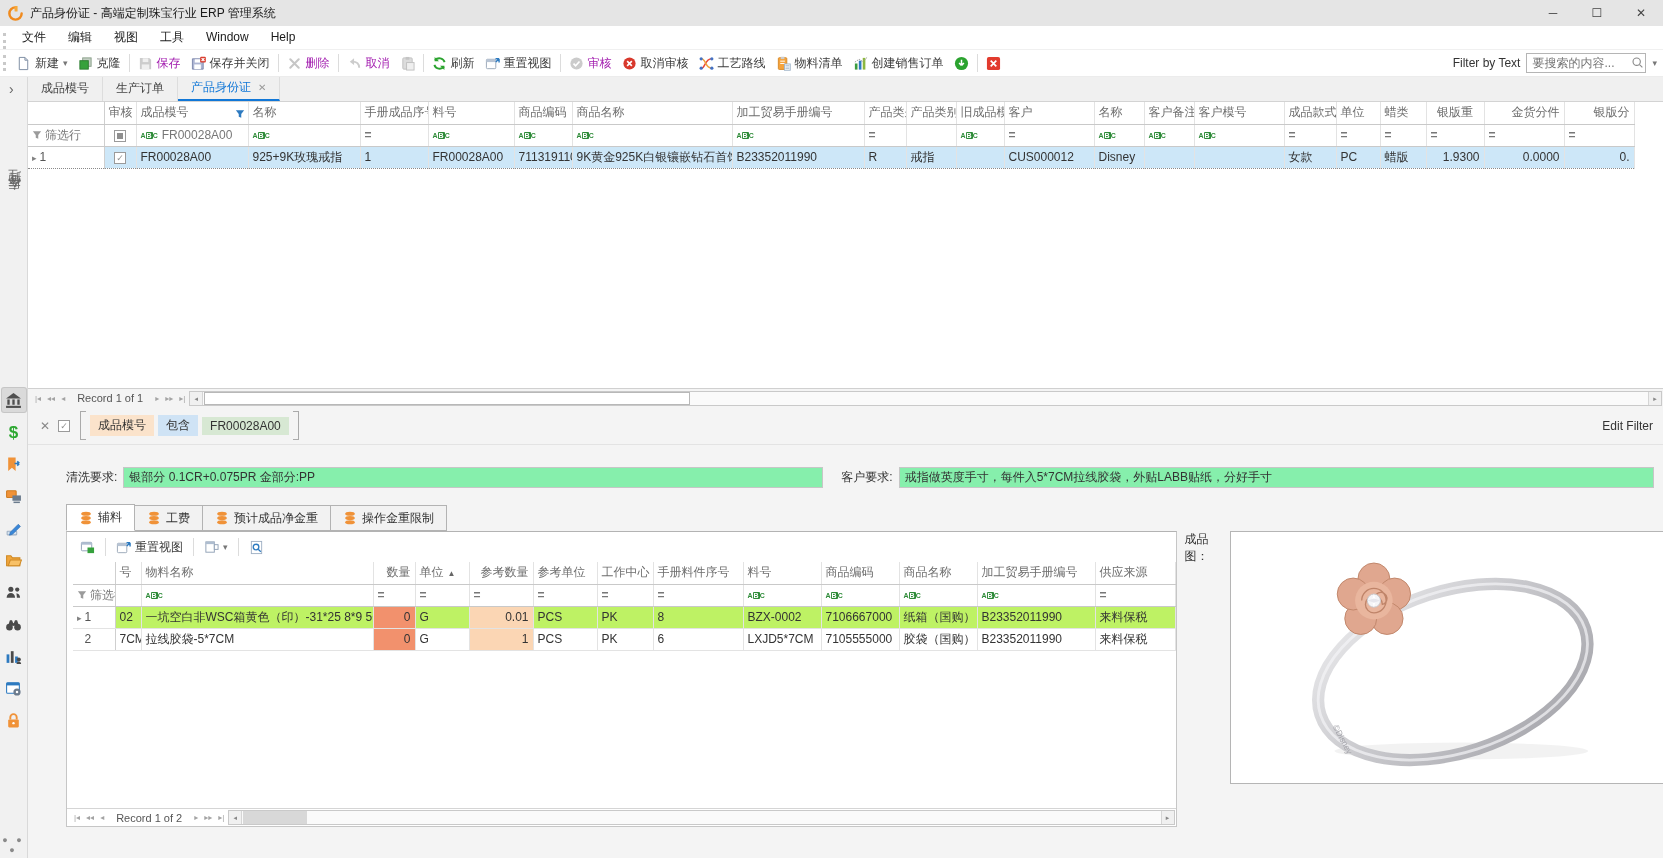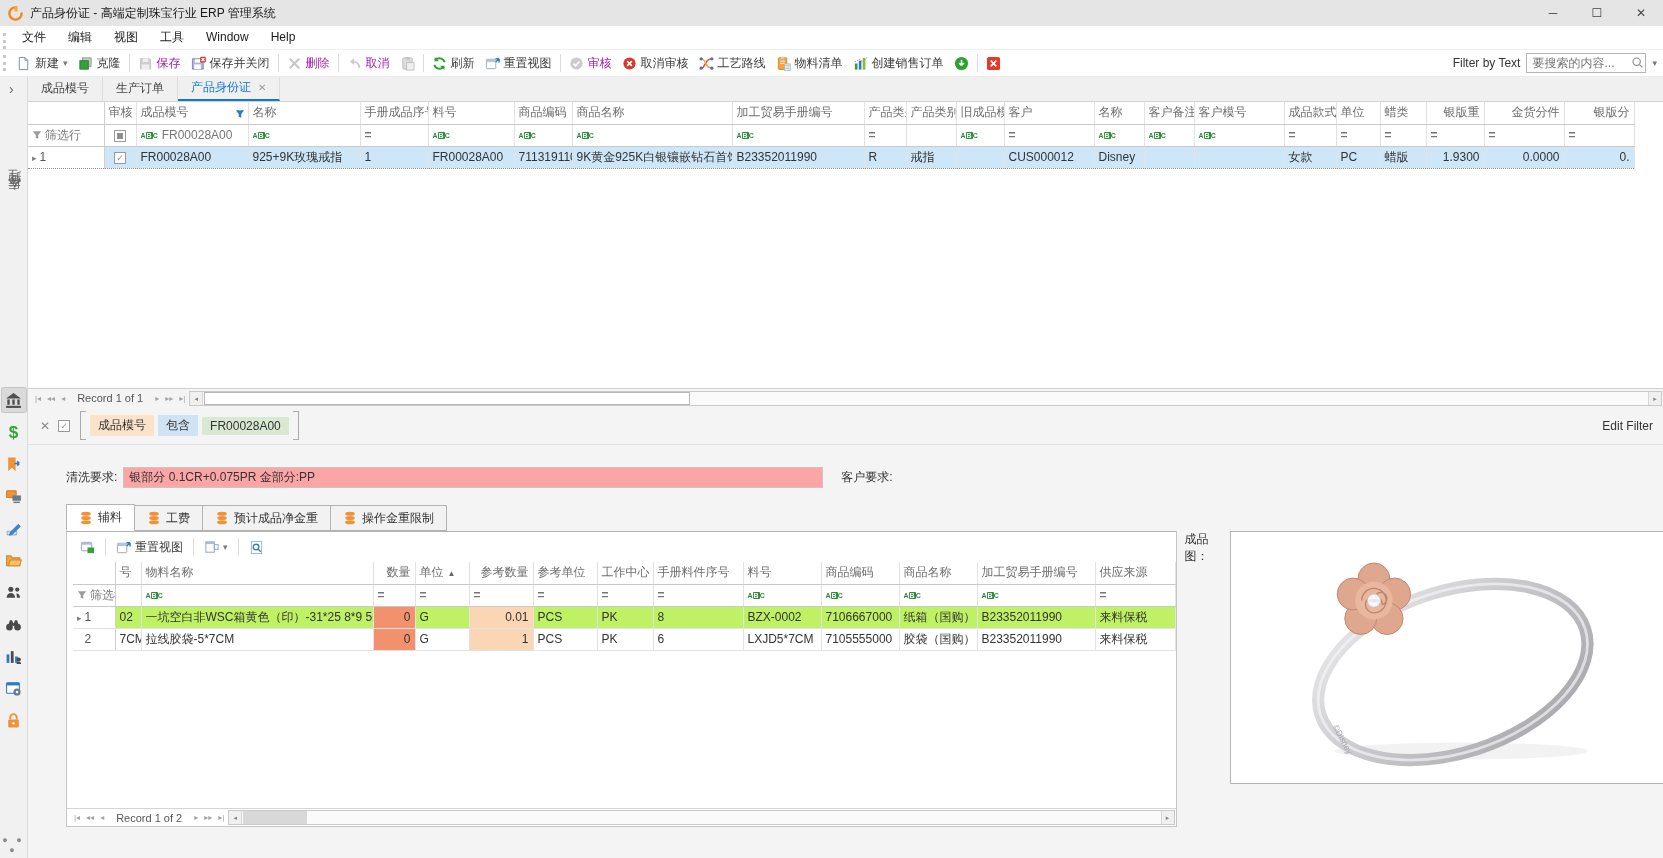--- a/index.html
+++ b/index.html
@@ -82,21 +82,21 @@
 .chipgroup::before{left:0;border-right:none}
 .chipgroup::after{right:0;border-left:none}
 .chip{padding:2px 8px;margin:0 2px;color:#333;white-space:nowrap}
 .chip-field{background:#fbe3cb}
 .chip-op{background:#cfe3f5}
 .chip-val{background:#d7e8d3}
 .editfilter{margin-left:auto;color:#333}
 
 .reqrow{margin-top:22px;display:flex;align-items:center;padding:0 8px 0 38px;gap:6px;flex:0 0 auto}
 .reqrow label{white-space:nowrap;color:#333}
-.reqrow input{height:21px;border:1px solid #c6c6c6;background:#fca5a5;padding:0 5px;font-size:12px;color:#333;font-family:inherit}
+.reqrow input{height:21px;border:1px solid #c6c6c6;background:#86efac;padding:0 5px;font-size:12px;color:#333;font-family:inherit}
 #req-clean{width:700px;margin-right:12px}
 #req-cust{flex:1;margin-right:1px}
 
 .detail-tabs{margin:16px 0 0 38px;display:flex;align-items:flex-end;height:27px;flex:0 0 auto}
 .dtab{display:inline-flex;align-items:center;gap:5px;padding:0 12px;height:26px;border:1px solid #b3b3b3;background:#f2f2f2;color:#333;margin-right:-1px;white-space:nowrap}
 .dtab svg{width:14px;height:14px}
 .dtab.active{background:#fff;height:27px;border-bottom:1px solid #fff;position:relative;z-index:2}
 .detail-row{height:296px;display:flex;padding-left:38px;flex:0 0 auto}
 .detail-panel{width:1122px;border:1px solid #c6c6c6;border-top:1px solid #b3b3b3;background:#fff;display:flex;flex-direction:column}
 .dtoolbar{height:30px;display:flex;align-items:center;gap:2px;padding:0 8px;flex:0 0 auto}
@@ -463,21 +463,21 @@
                 <th><span>产品类别</span></th>
                 <th><span>产品类别</span></th>
                 <th><span>旧成品模号</span></th>
                 <th><span>客户</span></th>
                 <th><span>名称</span></th>
                 <th><span>客户备注</span></th>
                 <th><span>客户模号</span></th>
                 <th><span>成品款式</span></th>
                 <th><span>单位</span></th>
                 <th><span>蜡类</span></th>
-                <th style="text-align: right;"><span>银版重</span></th>
+                <th style="text-align: center;"><span>银版重</span></th>
                 <th style="text-align: right;"><span>金货分件</span></th>
                 <th style="text-align: right;"><span>银版分</span></th>
               </tr>
               <tr class="frow">
                 <td class="ind"><span class="gfunnel"><svg viewBox="0 0 12 12" width="10" height="10">
                       <path d="M1 1.5h10L7.5 6v4.5l-3-1.2V6z" fill="#9b9b9b"></path>
                     </svg></span><span>筛选行</span></td>
                 <td style="text-align: center;"><span class="cb part"></span></td>
                 <td><span class="abc">
                     <i>A</i>
@@ -591,20 +591,21 @@
           <span class="chip chip-op">包含</span>
           <span class="chip chip-val">FR00028A00</span>
         </span>
         <span class="editfilter">Edit Filter</span>
       </div>
 
       <div class="reqrow">
         <label>清洗要求:</label>
         <input id="req-clean" readonly="" value="银部分 0.1CR+0.075PR 金部分:PP" style="">
         <label>客户要求:</label>
+        <input id="req-cust" readonly="" value="戒指做英度手寸，每件入5*7CM拉线胶袋，外贴LABB贴纸，分好手寸" style="">
       </div>
 
       <div class="detail-tabs" id="detail-tabs">
           <div class="dtab active">
             <span class="icon">
               <svg viewBox="0 0 16 16">
                 <g fill="#f09238">
                   <ellipse cx="8" cy="3.1" rx="5.5" ry="2.3"></ellipse>
                   <ellipse cx="8" cy="8" rx="5.5" ry="2.3"></ellipse>
                   <ellipse cx="8" cy="12.9" rx="5.5" ry="2.3"></ellipse>

